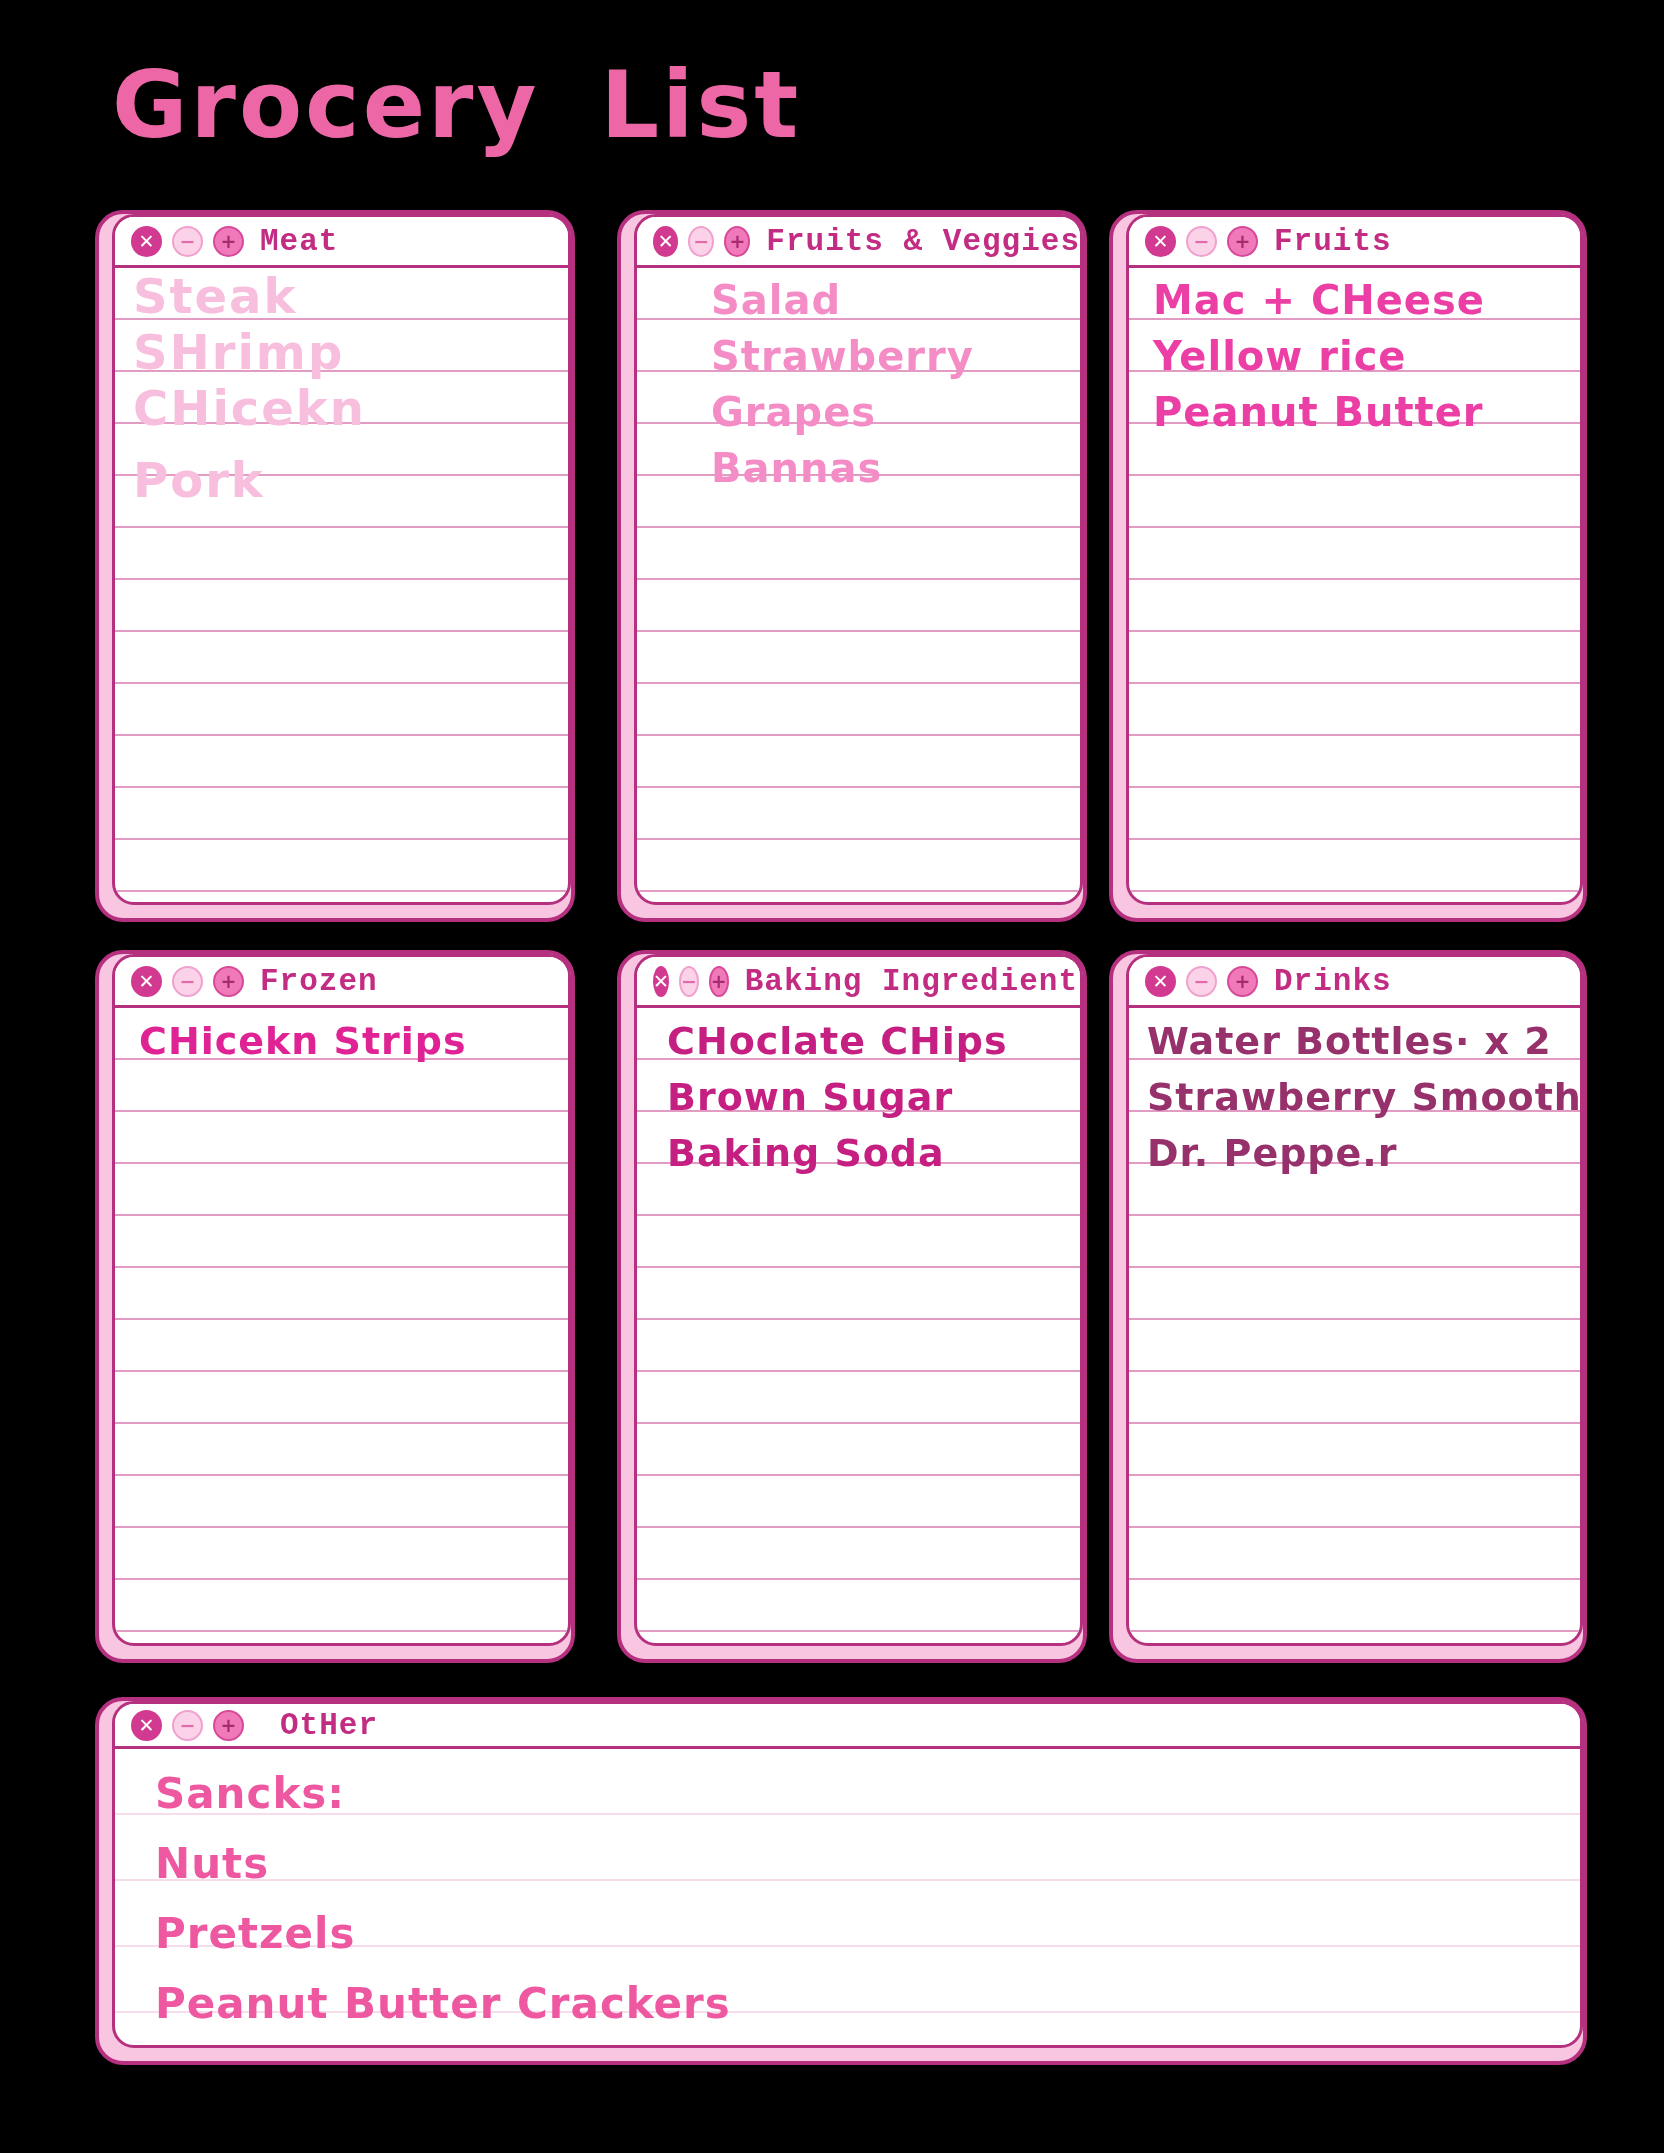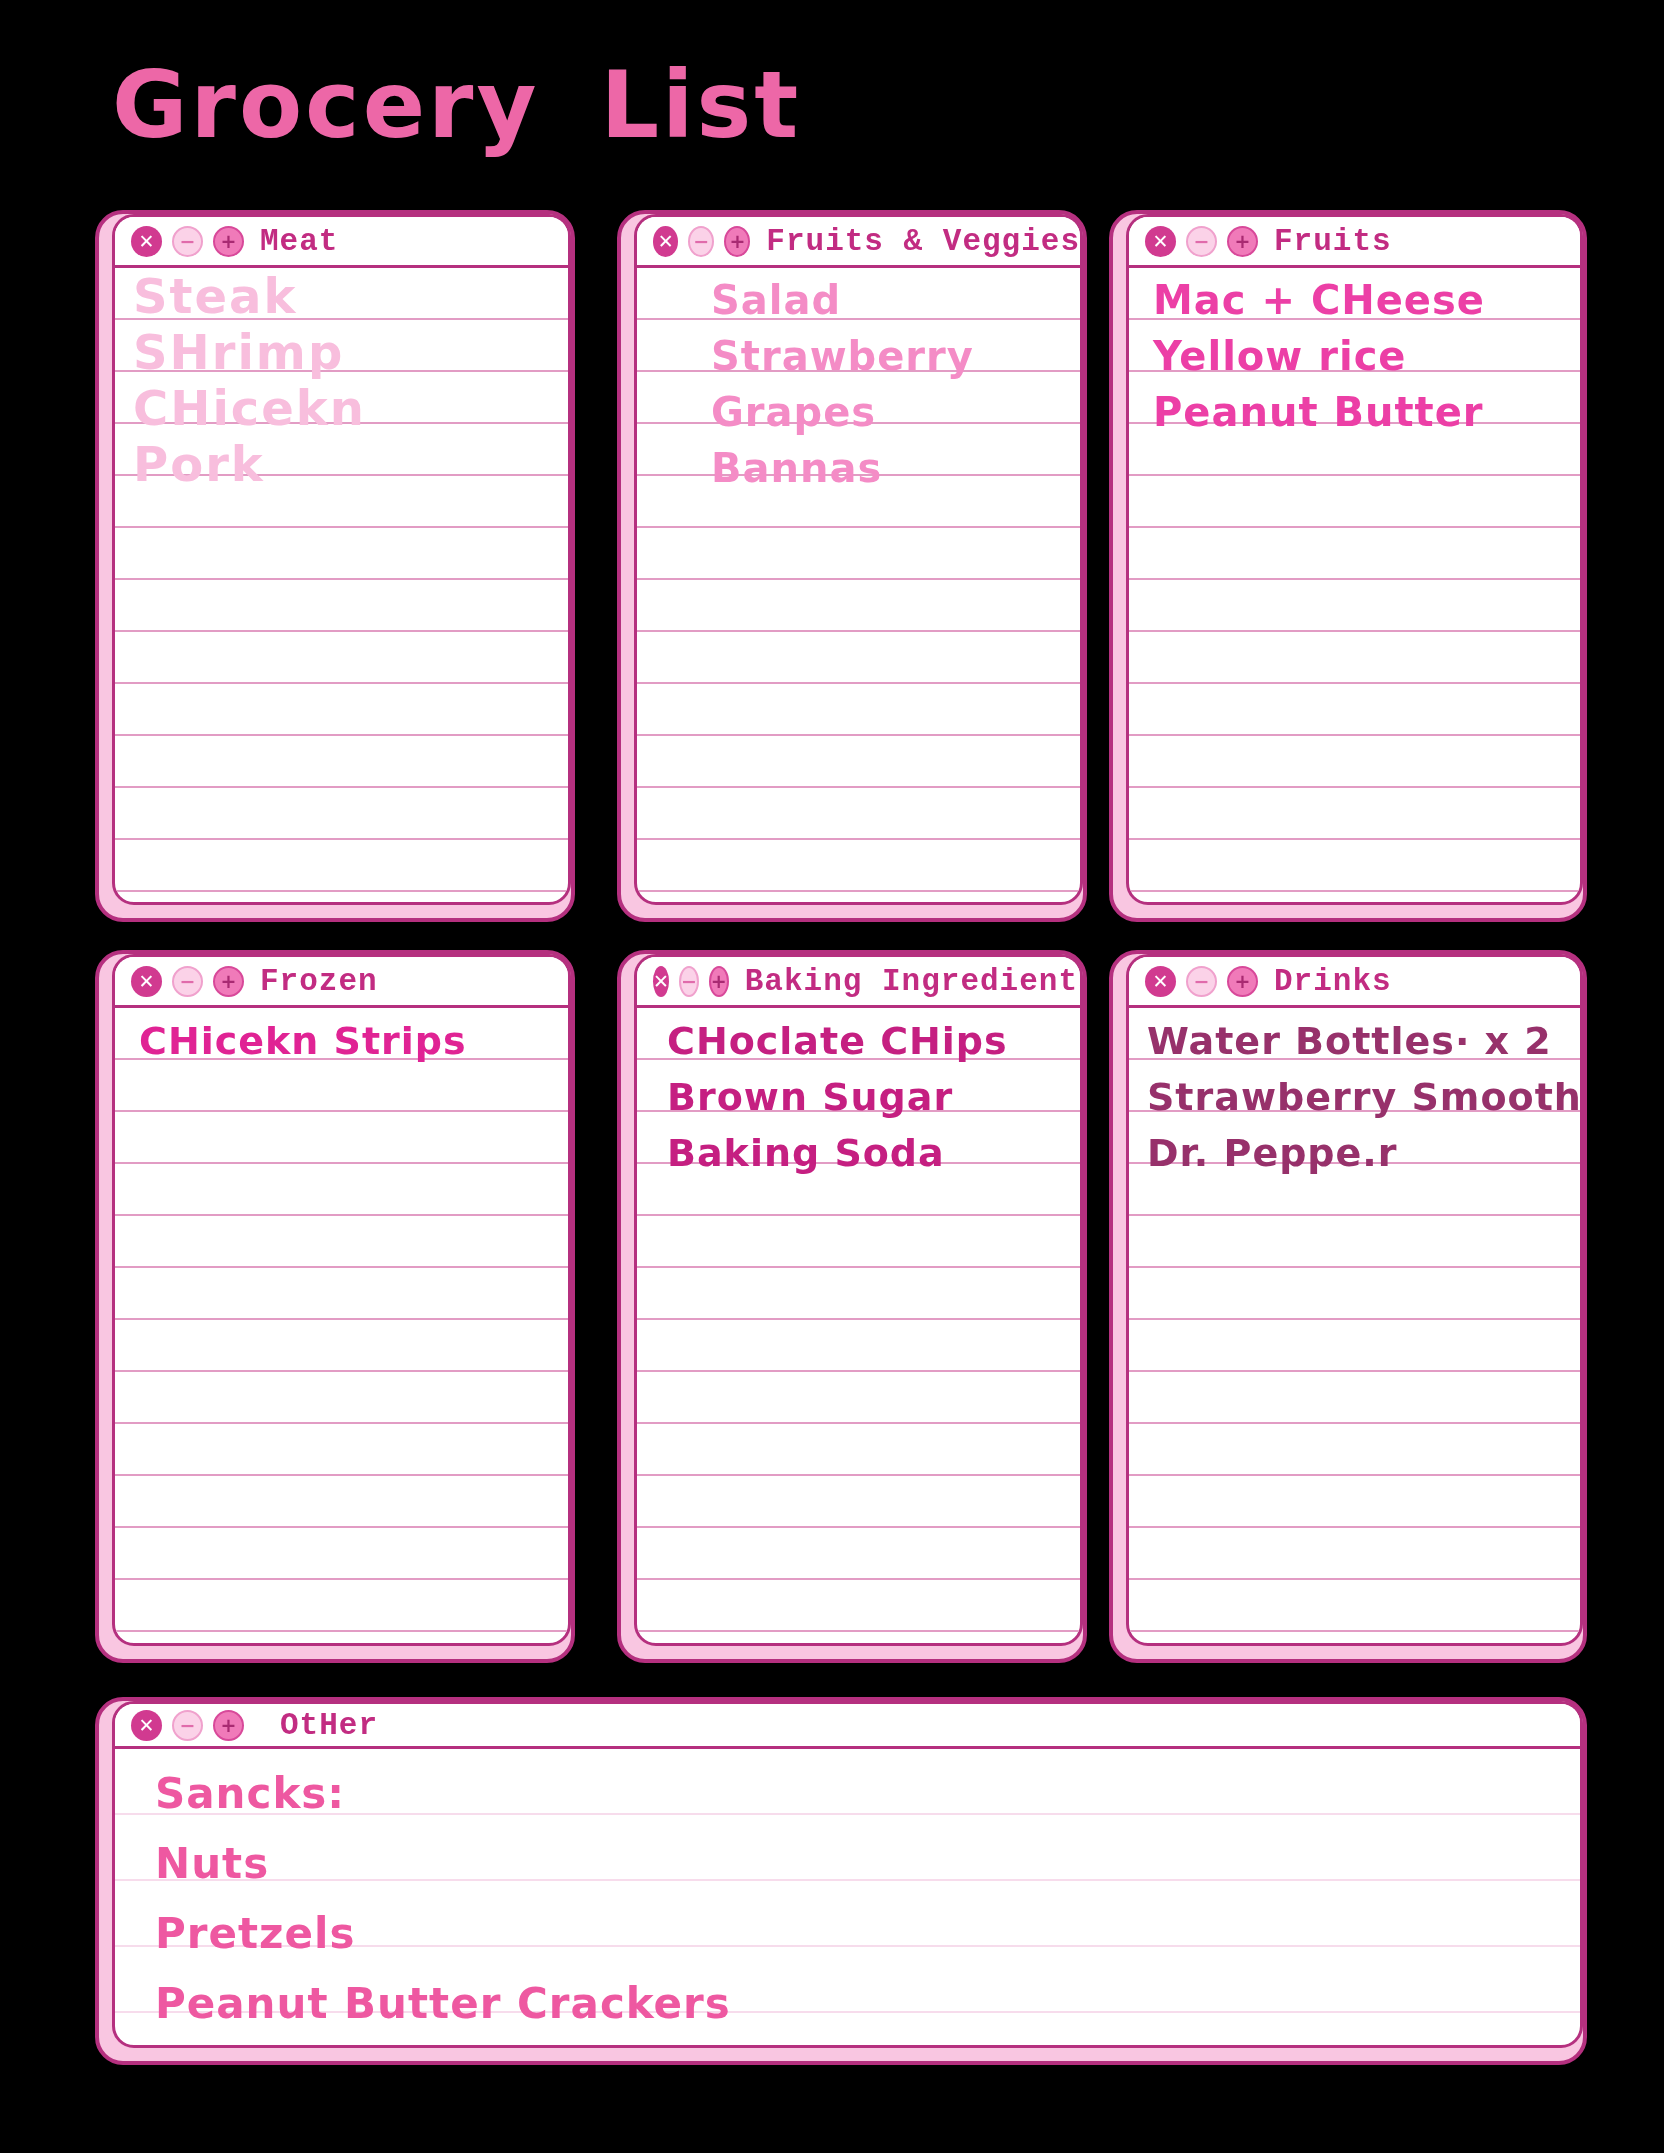--- a/index.html
+++ b/index.html
@@ -103,21 +103,21 @@
       <header class="card-header">
         <span class="wbtn close">✕</span>
         <span class="wbtn min">−</span>
         <span class="wbtn max">+</span>
         <span class="card-title">Meat</span>
       </header>
       <div class="card-body">
           <div class="item" style="color: rgb(248, 190, 221);">Steak</div>
           <div class="item" style="color: rgb(248, 190, 221);">SHrimp</div>
           <div class="item" style="color: rgb(248, 190, 221);">CHicekn</div>
-          <div class="item" style="color: rgb(248, 190, 221);">Pork</div>
+          <div class="item" style="color: rgb(248, 190, 221); margin-top: 16px;">Pork</div>
         </div>
     </div>
   </section>
 
   <section class="card c1">
     <div class="inner">
       <header class="card-header">
         <span class="wbtn close">✕</span>
         <span class="wbtn min">−</span>
         <span class="wbtn max">+</span>

